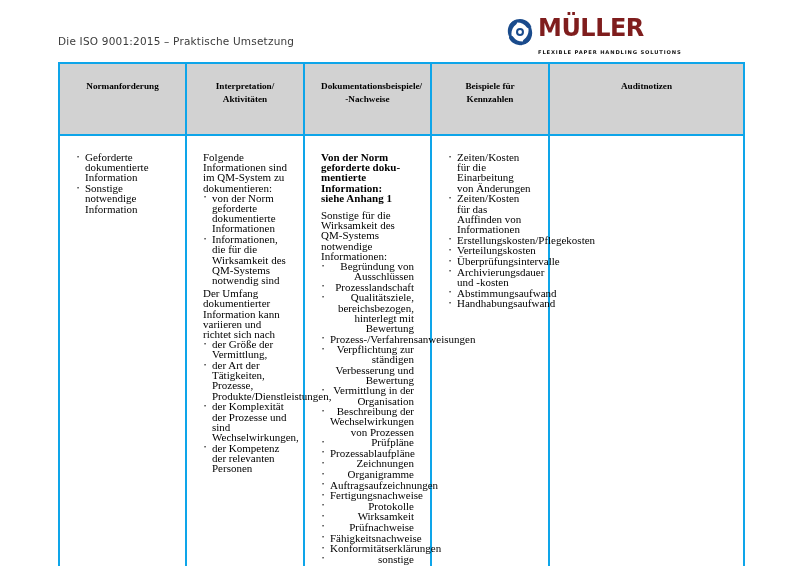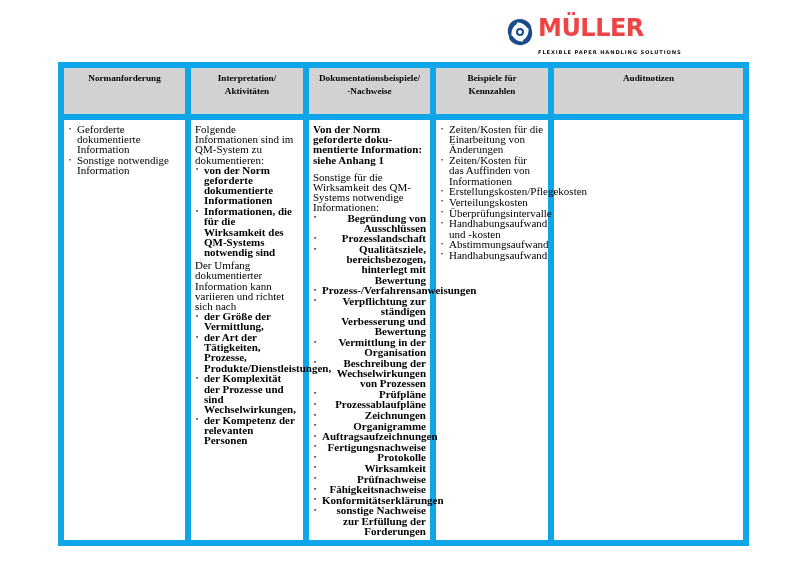--- a/index.html
+++ b/index.html
@@ -61,21 +61,21 @@
     top: 0px;
     width: 205px;
     height: 32px;
   }
   .logo-word {
     font-family: "DejaVu Sans", sans-serif;
     font-size: 24px;
     font-weight: bold;
     letter-spacing: -0.5px;
     line-height: 22px;
-    color: #ef4444;
+    color: #7f1d1d;
     white-space: nowrap;
   }
   .logo-tagline {
     font-family: "DejaVu Sans", sans-serif;
     font-size: 5.2px;
     font-weight: bold;
     letter-spacing: 0.85px;
     color: #151515;
     margin-top: 2px;
     white-space: nowrap;
@@ -85,23 +85,23 @@
   table.iso-table {
     position: absolute;
     left: 58px;
     top: 62px;
     width: 685px;
     border-collapse: collapse;
     table-layout: fixed;
   }
   table.iso-table td,
   table.iso-table th {
-    border: 6px solid #0ea5e9;
+    border: 2px solid #0ea5e9;
     vertical-align: top;
-    padding: 4px;
+    padding: 16px;
   }
   .col1 { width: 127px; }
   .col2 { width: 118px; }
   .col3 { width: 127px; }
   .col4 { width: 118px; }
   .col5 { width: 195px; }
 
   thead th {
     background: #d2d2d2;
     text-align: center;
@@ -160,29 +160,29 @@
   }
   .bold {
     font-weight: bold;
   }
   ul.bl.tight > li {
     margin-bottom: 0.4px;
     text-align: right;
   }
   .subgap {
     margin-top: 2px;
-    font-weight: bold;
   }
 </style>
 </head>
 <body>
 
 <div class="page">
 
   <div class="doc-header">
+    <div class="doc-title">Die ISO 9001:2015 – Praktische Umsetzung</div>
 
     <div class="logo">
       <span class="logo-mark">
         <svg width="30" height="30" viewBox="0 0 64 64" xmlns="http://www.w3.org/2000/svg">
           <g fill="#1a4b8c">
             <path d="M32 4 C17.6 4 6 15.6 6 30 C6 41 12.5 50.2 21.8 54.2 C16.8 49.6 13.7 43 13.7 35.6 C13.7 27.4 17.6 20.2 23.6 15.8 C25.6 14.3 26.4 12 25.6 9.8 C24.9 7.7 23 6.3 20.8 6.3 C24.3 4.8 28 4 32 4 Z"></path>
             <path d="M60 32 C60 17.6 48.4 6 34 6 C23 6 13.8 12.5 9.8 21.8 C14.4 16.8 21 13.7 28.4 13.7 C36.6 13.7 43.8 17.6 48.2 23.6 C49.7 25.6 52 26.4 54.2 25.6 C56.3 24.9 57.7 23 57.7 20.8 C59.2 24.3 60 28 60 32 Z" transform="translate(-2,-2)"></path>
             <path d="M32 60 C46.4 60 58 48.4 58 34 C58 23 51.5 13.8 42.2 9.8 C47.2 14.4 50.3 21 50.3 28.4 C50.3 36.6 46.4 43.8 40.4 48.2 C38.4 49.7 37.6 52 38.4 54.2 C39.1 56.3 41 57.7 43.2 57.7 C39.7 59.2 36 60 32 60 Z"></path>
             <path d="M4 32 C4 46.4 15.6 58 30 58 C41 58 50.2 51.5 54.2 42.2 C49.6 47.2 43 50.3 35.6 50.3 C27.4 50.3 20.2 46.4 15.8 40.4 C14.3 38.4 12 37.6 9.8 38.4 C7.7 39.1 6.3 41 6.3 43.2 C4.8 39.7 4 36 4 32 Z" transform="translate(2,2)"></path>
             <circle cx="32" cy="32" r="8.5"></circle>
@@ -283,21 +283,21 @@
           </ul>
         </td>
 
         <td class="body-cell">
           <ul class="bl">
             <li>Zeiten/Kosten für die Einarbeitung von Änderungen</li>
             <li>Zeiten/Kosten für das Auffinden von Informationen</li>
             <li>Erstellungskosten/Pflegekosten</li>
             <li>Verteilungskosten</li>
             <li>Überprüfungsintervalle</li>
-            <li>Handhabungsaufwand und -kosten</li>
+            <li>Archivierungsdauer und -kosten</li>
             <li>Abstimmungsaufwand</li>
             <li>Handhabungsaufwand</li>
           </ul>
         </td>
 
         <td class="body-cell">
           <div></div>
         </td>
 
       </tr>

